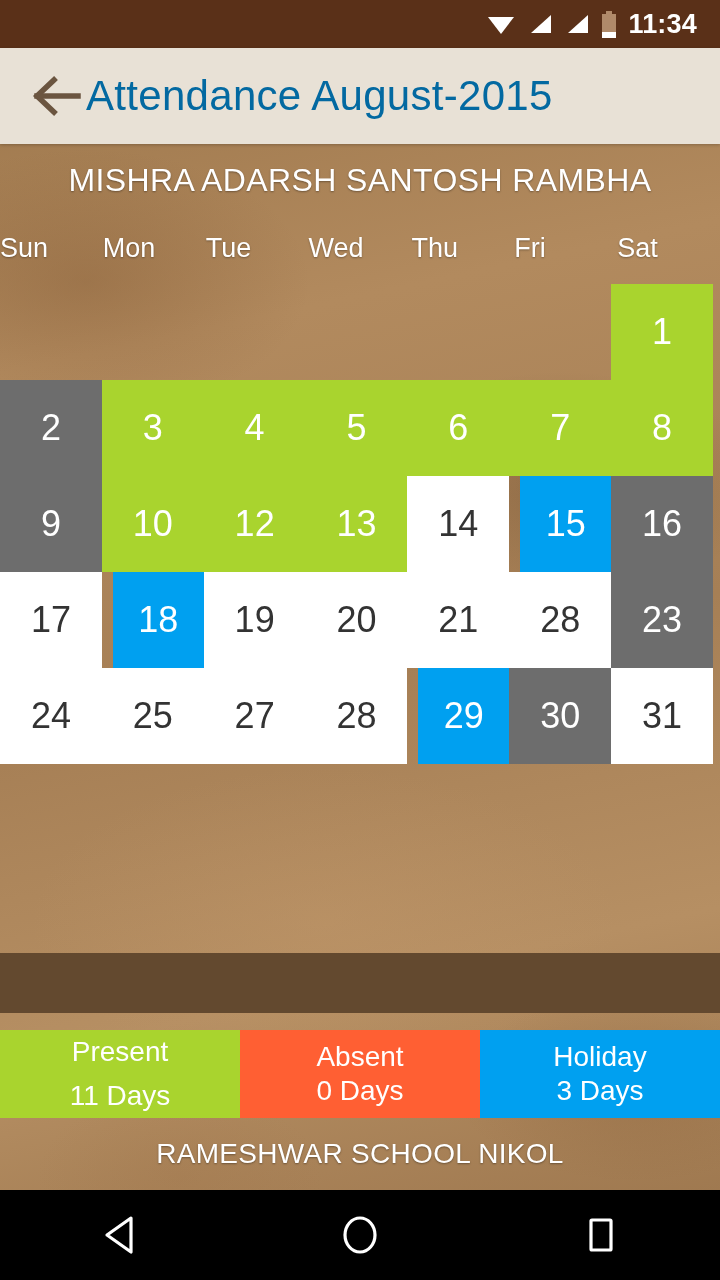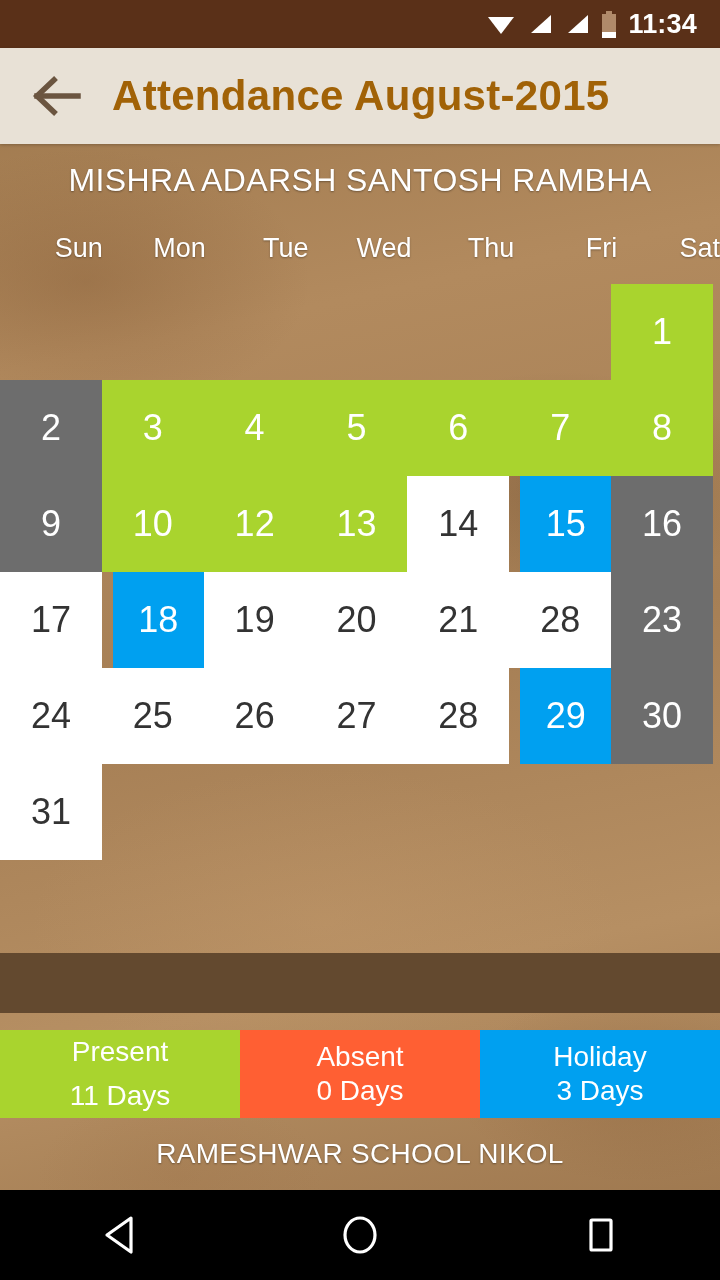--- a/index.html
+++ b/index.html
@@ -31,39 +31,39 @@
   .sb-time { color:#fff; font-size:27px; font-weight:bold; letter-spacing:.2px; line-height:1; }
 
   
   .appbar {
     position:absolute; top:48px; left:0; width:720px; height:96px;
     background:#e8e1d6; display:flex; align-items:center; padding-left:30px;
     box-shadow:0 1px 3px rgba(0,0,0,.22);
   }
   .back-btn { width:56px; height:56px; display:flex; align-items:center; justify-content:center; cursor:pointer; }
   .appbar-title {
-    margin-left:26px; font-size:42px; color:#a16207; font-weight:700;
+    font-size:42px; color:#0369a1; font-weight:400;
     letter-spacing:.3px; white-space:nowrap;
   }
 
   
   .student-name {
     position:absolute; top:144px; left:0; width:720px; height:72px;
     display:flex; align-items:center; justify-content:center;
     color:#fff; font-size:32px; letter-spacing:.4px; white-space:nowrap;
     text-shadow:0 1px 2px rgba(0,0,0,.35);
   }
 
   
   .weekdays {
     position:absolute; top:216px; left:0; width:720px; height:64px;
     display:flex; align-items:center;
   }
   .wd {
-    flex:1 1 0; text-align:right; color:#fff; font-size:27px;
+    flex:1 1 0; text-align:left; color:#fff; font-size:27px;
     text-shadow:0 1px 2px rgba(0,0,0,.32);
   }
 
   
   .calendar {
     position:absolute; top:284px; left:0; width:713px; height:576px;
     display:grid;
     grid-template-columns:repeat(7, 1fr);
     grid-template-rows:repeat(6, 96px);
   }
@@ -179,21 +179,20 @@
       <div class="cell weekend">16</div>
       <div class="cell plain">17</div>
       <div class="cell holiday">18</div>
       <div class="cell plain">19</div>
       <div class="cell plain">20</div>
       <div class="cell plain">21</div>
       <div class="cell plain">28</div>
       <div class="cell weekend">23</div>
       <div class="cell plain">24</div>
       <div class="cell plain">25</div>
-      <div class="cell plain">26</div>
       <div class="cell plain">27</div>
       <div class="cell plain">28</div>
       <div class="cell holiday">29</div>
       <div class="cell weekend">30</div>
       <div class="cell plain">31</div>
       <div class="cell empty"></div>
       <div class="cell empty"></div>
       <div class="cell empty"></div>
       <div class="cell empty"></div>
       <div class="cell empty"></div>

